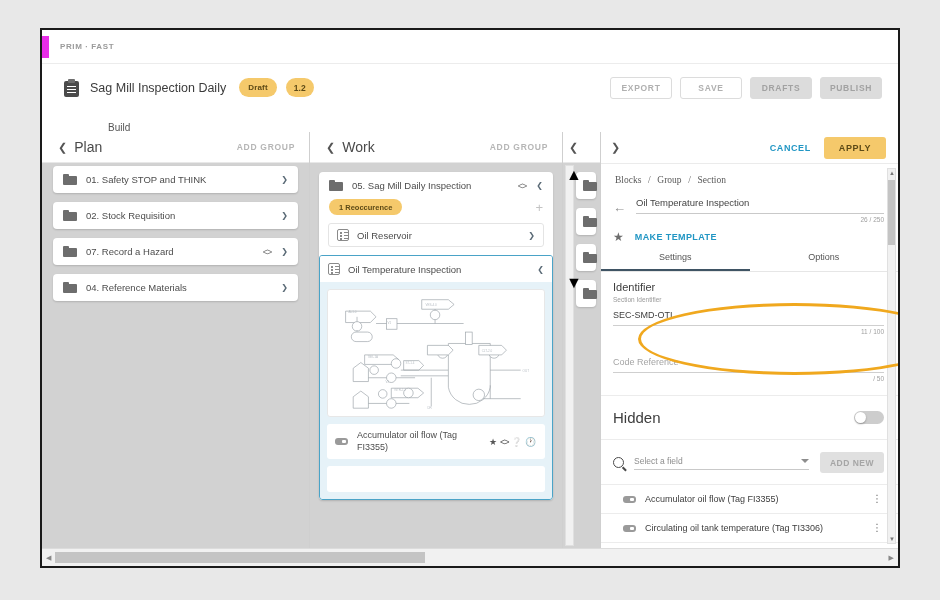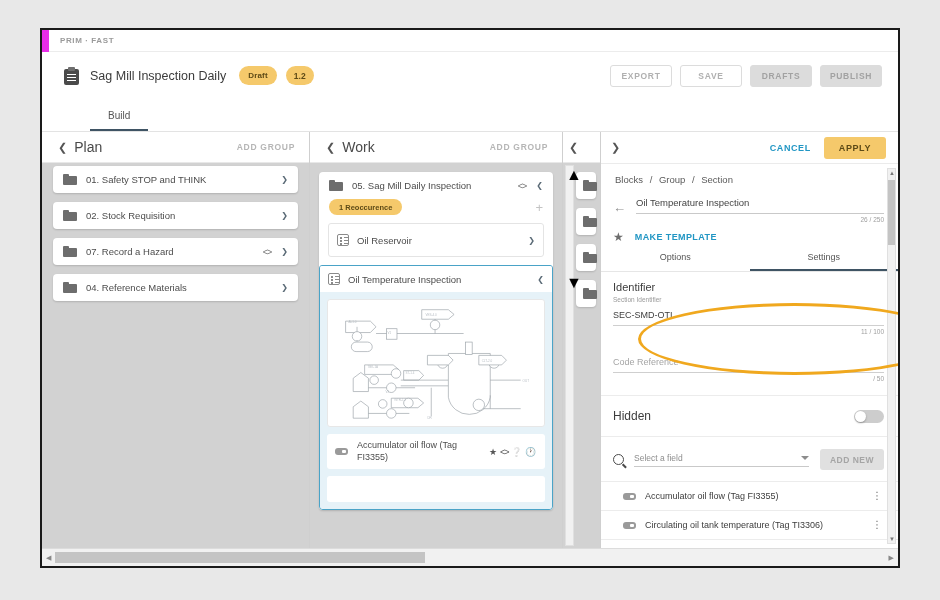--- a/index.html
+++ b/index.html
@@ -11,21 +11,21 @@
   }
   .app-window {
     position: absolute; left: 40px; top: 28px;
     width: 860px; height: 540px;
     background: #fff;
     border: 2px solid #1a1a1a;
     overflow: hidden;
   }
   
   .breadcrumb-bar {
-    height: 22px; background: #fff;
+    height: 34px; background: #fff;
     display: flex; align-items: center;
     border-bottom: 1px solid #ececec;
   }
   .brand-stripe { width: 7px; height: 22px; background: #e82ee8; }
   .breadcrumb-text {
     font-size: 8px; color: #9a9a9a; letter-spacing: .6px;
     padding-left: 11px; font-weight: 600;
   }
   .title-row {
     height: 47px; display: flex; align-items: center;
@@ -129,21 +129,21 @@
   }
   .reocc-pill {
     background: #f5c96b; border-radius: 10px; height: 16px;
     display: inline-flex; align-items: center; padding: 0 10px;
     font-size: 7.5px; color: #5d4a16; font-weight: 700;
   }
   .reocc-spacer { flex: 1; }
   .plus { font-size: 13px; color: #c3c3c3; line-height: 1; }
   .sec-card {
     background: #fff; border: 1px solid #e4e4e4; border-radius: 3px;
-    margin: 0 9px 8px 9px; height: 34px;
+    margin: 0 9px 8px 9px; height: 24px;
     display: flex; align-items: center; padding: 0 8px;
   }
   .list-icon {
     width: 12px; height: 12px; border: 1px solid #8a8a8a; border-radius: 2px;
     flex: none; margin-right: 8px; position: relative; background: #fff;
   }
   .list-icon::before {
     content: ""; position: absolute; left: 2px; top: 2px;
     width: 2px; height: 2px; background: #8a8a8a;
     box-shadow: 0 3px 0 #8a8a8a, 0 6px 0 #8a8a8a;
@@ -203,21 +203,21 @@
   .apply-btn {
     background: #f5c96b; color: #5d4a16; font-size: 9px; font-weight: 700;
     letter-spacing: .6px; border-radius: 3px; height: 22px; padding: 0 15px;
     display: flex; align-items: center; cursor: pointer;
   }
   .detail-body {
     position: absolute; top: 31px; left: 0; right: 0; bottom: 0;
     border-top: 1px solid #ebebeb; overflow: hidden;
   }
   .crumbs { font-size: 9.5px; color: #5a5a5a; padding: 10px 0 7px 12px; }
-  .crumbs span { margin: 18px 2px; }
+  .crumbs span { margin: 18px 2px; font-family: Liberation Serif, serif; }
   .name-row { display: flex; align-items: flex-end; padding: 0 14px 0 12px; }
   .back-arrow { font-size: 13px; color: #8d8d8d; margin-right: 10px; line-height: 1; cursor: pointer; }
   .name-field { flex: 1; border-bottom: 1px solid #c9c9c9; padding-bottom: 3px; }
   .name-val { font-size: 9.5px; color: #444; }
   .counter { font-size: 6.5px; color: #a0a0a0; text-align: right; padding: 2px 14px 0 0; }
   .mk-template { display: flex; align-items: center; padding: 8px 0 9px 12px; }
   .star { font-size: 12px; color: #6d6d6d; margin-right: 11px; line-height: 1; }
   .mk-label { font-size: 9px; color: #2196c4; font-weight: 700; letter-spacing: .4px; cursor: pointer; }
   .seg-tabs { display: flex; border-bottom: 1px solid #e6e6e6; }
   .seg-tab {
@@ -230,21 +230,21 @@
   .mini-label { font-size: 6.5px; color: #9a9a9a; padding-left: 12px; }
   .val-field {
     margin: 1px 14px 0 12px; border-bottom: 1px solid #cfcfcf; padding-bottom: 3px;
   }
   .val-text { font-size: 9px; color: #3d3d3d; }
   .ph-text { font-size: 9px; color: #a5a5a5; }
   .hidden-row {
     display: flex; align-items: center; padding: 13px 14px 13px 12px;
     border-top: 1px solid #ececec; border-bottom: 1px solid #ececec; margin-top: 13px;
   }
-  .hidden-label { font-size: 12px; color: #3d3d3d; flex: 1; }
+  .hidden-label { font-size: 15px; color: #3d3d3d; flex: 1; }
   .toggle {
     width: 30px; height: 13px; border-radius: 7px; background: #cdcdcd;
     position: relative; cursor: pointer;
   }
   .toggle::after {
     content: ""; position: absolute; left: 1px; top: 1px;
     width: 11px; height: 11px; border-radius: 50%; background: #fff;
     box-shadow: 0 1px 2px rgba(0,0,0,.3);
   }
   .search-row { display: flex; align-items: center; padding: 12px 14px 0 12px; }
@@ -539,22 +539,22 @@
           </div>
         </div>
         <div class="counter">26 / 250</div>
 
         <div class="mk-template">
           <span class="star">★</span>
           <span class="mk-label">MAKE TEMPLATE</span>
         </div>
 
         <div class="seg-tabs">
+          <div class="seg-tab active">Settings</div>
           <div class="seg-tab">Options</div>
-          <div class="seg-tab active">Settings</div>
         </div>
 
         <div class="panel-scroll">
           <div class="sec-title">Identifier</div>
           <div class="mini-label">Section Identifier</div>
           <div class="val-field">
             <span class="val-text">SEC-SMD-OTI</span>
           </div>
           <div class="counter">11 / 100</div>
 

